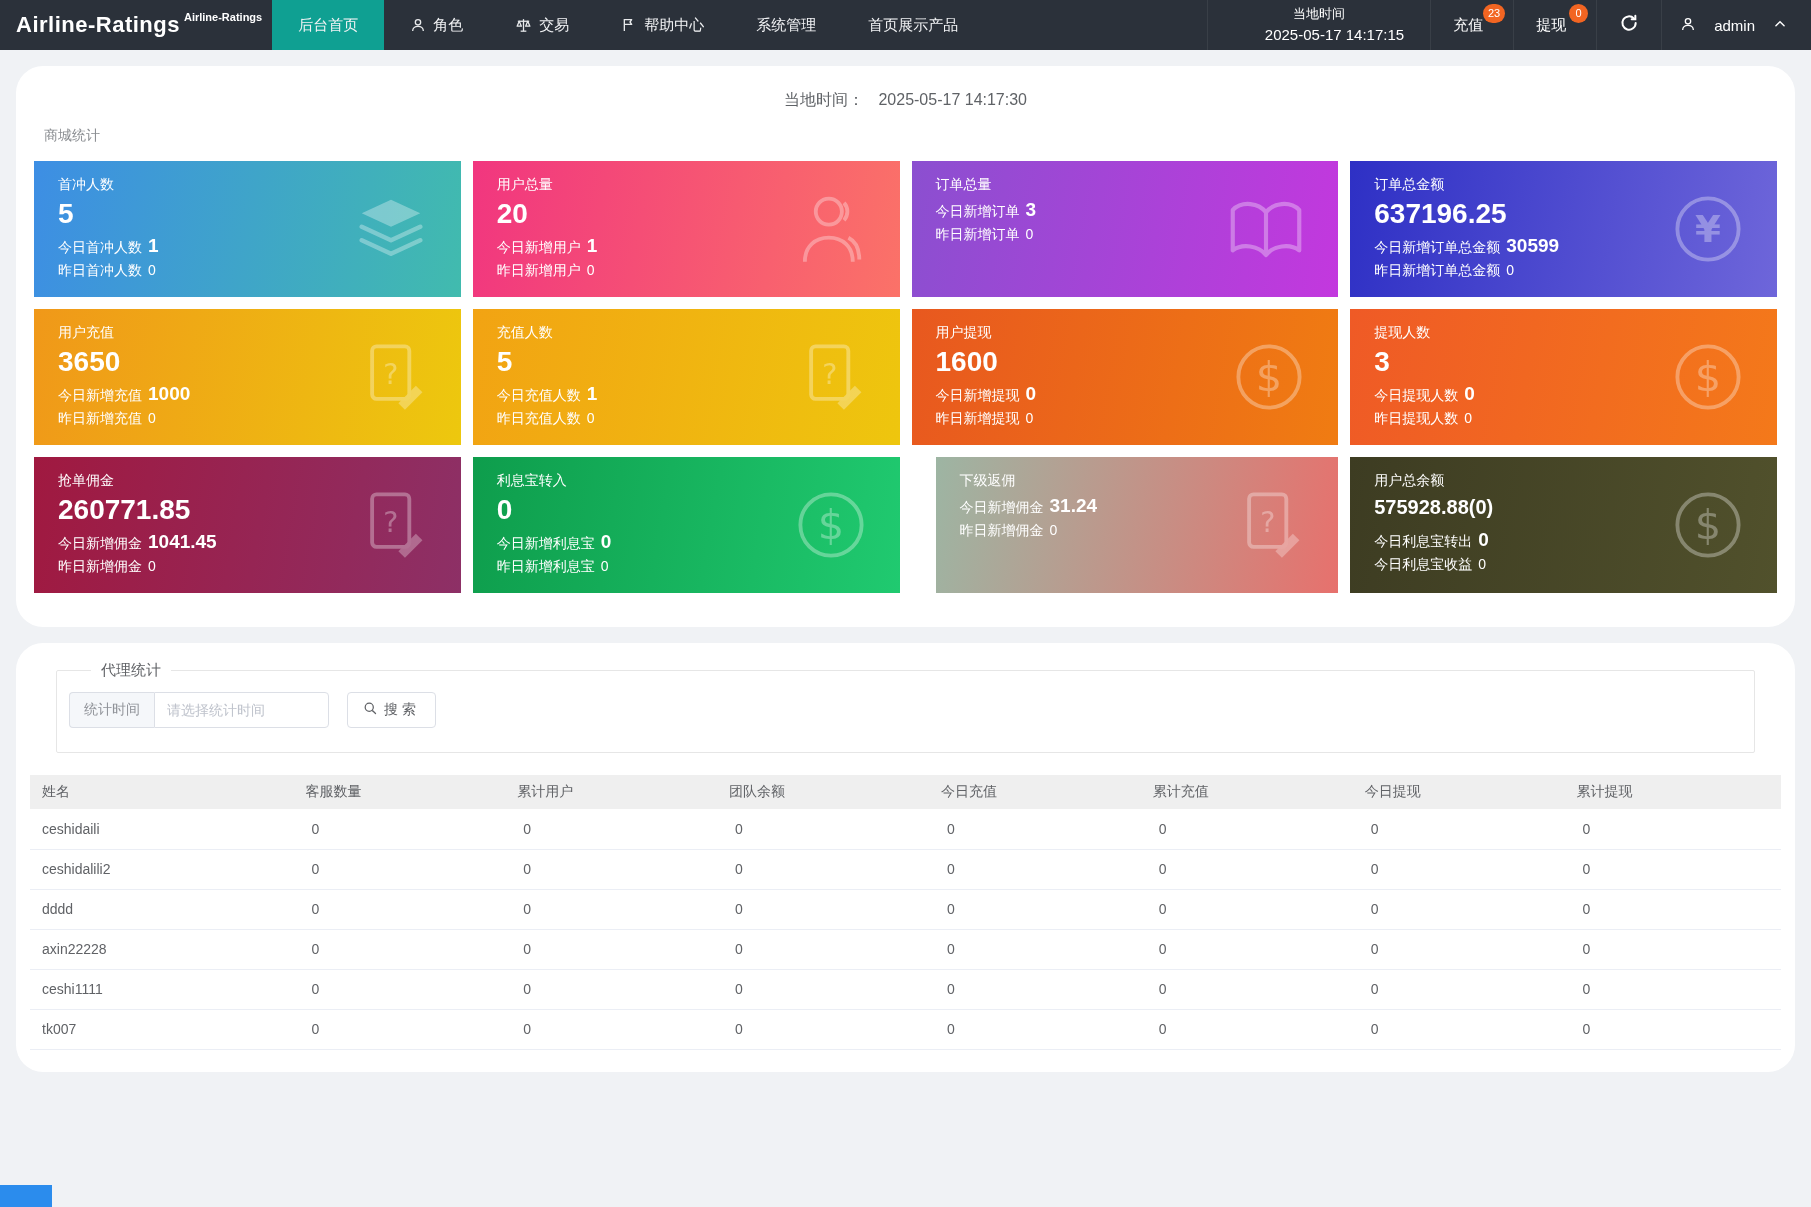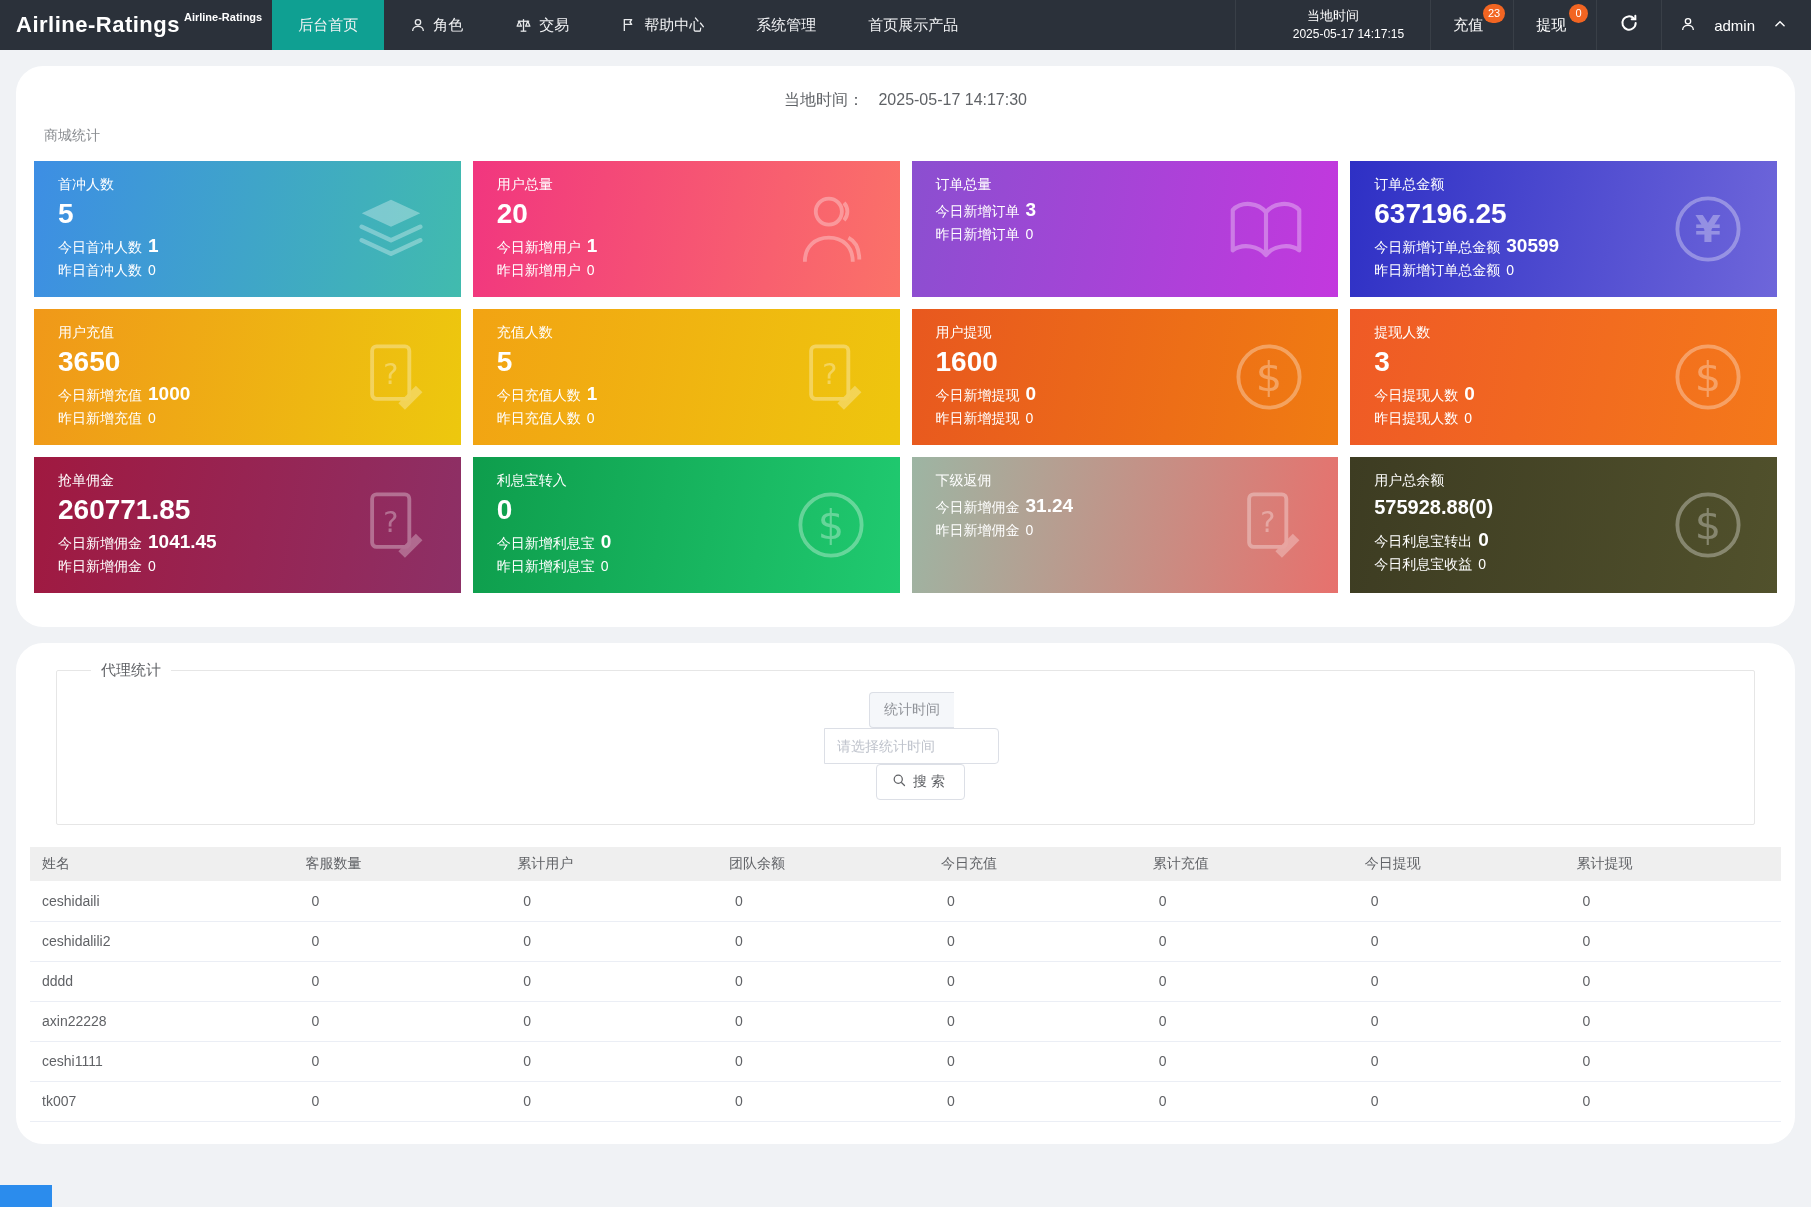--- a/index.html
+++ b/index.html
@@ -12,21 +12,21 @@
   .logo .big { font-size:22px; font-weight:700; letter-spacing:.5px; }
   .logo .sup { font-size:11px; font-weight:700; margin-left:4px; transform:translateY(-8px); display:inline-block; }
   .menu { display:flex; align-items:stretch; }
   .menu-item { display:flex; align-items:center; gap:7px; padding:0 26px; font-size:15px; color:#f2f3f5; cursor:pointer; white-space:nowrap; }
   .menu-item.active { background:#0fa092; }
   .menu-item svg { display:block; }
   .nav-right { margin-left:auto; display:flex; align-items:stretch; }
   .time-block { display:flex; flex-direction:column; justify-content:center; align-items:center;
     padding:0 26px; border-left:1px solid rgba(255,255,255,.07); line-height:1.45; }
   .time-block .t1 { font-size:13px; }
-  .time-block .t2 { font-size:12px;margin-left:31px; }
+  .time-block .t2 { font-size:15px;margin-left:31px; }
   .nav-btn { position:relative; display:flex; align-items:center; padding:0 30px 0 22px; font-size:15px;
     border-left:1px solid rgba(255,255,255,.07); cursor:pointer; }
   .badge { position:absolute; top:4px; right:8px; min-width:19px; height:19px; padding:0 5px;
     background:#f26522; border-radius:10px; font-size:11px; line-height:19px; text-align:center; color:#fff; }
   .icon-btn { display:flex; align-items:center; padding:0 22px; border-left:1px solid rgba(255,255,255,.07); cursor:pointer; }
   .user-menu { display:flex; align-items:center; gap:18px; padding:0 24px 0 18px; font-size:15px;
     border-left:1px solid rgba(255,255,255,.07); cursor:pointer; }
 
   
   .panel { background:#fff; margin:16px 16px 0 16px;border-radius:27px; }
@@ -42,21 +42,21 @@
   .card-value.small { font-size:20px; margin:6px 0 10px 0; }
   .card-line { font-size:14px; margin-top:5px; }
   .card-line b { font-size:19px; margin-left:6px; }
   .card-icon { position:absolute; right:34px; top:50%; transform:translateY(-50%); opacity:.32; }
   .card-icon svg { display:block; }
 
   
   .panel.agent { padding:18px 14px 22px 14px; }
   fieldset.agent-box { border:1px solid #e6e6e6; border-radius:2px; margin:0 26px; padding:12px 0 24px 12px; }
   fieldset.agent-box legend { font-size:15px; color:#606266; padding:0 10px; margin-left:22px; }
-  .filter-row { display:flex; align-items:center;flex-direction:column; }
+  .filter-row { display:flex; align-items:center; }
   .filter-label { height:36px; display:flex; align-items:center; padding:0 14px; background:#f5f7fa;
     border:1px solid #dcdfe6; border-right:none; border-radius:4px 0 0 4px; color:#909399; font-size:14px; }
   .filter-input { height:36px; width:175px; border:1px solid #dcdfe6; border-radius:0 4px 4px 0;
     padding:0 12px; font-size:14px; color:#606266; outline:none; font-family:inherit; }
   .filter-input::placeholder { color:#bfc3cc; }
   .search-btn { height:36px; margin-left:18px; padding:0 15px; display:inline-flex; align-items:center; gap:6px;
     background:#fff; border:1px solid #dcdfe6; border-radius:4px; font-size:14px; color:#606266;
     letter-spacing:4px; cursor:pointer; font-family:inherit; }
 
   table.agent-table { width:calc(100% - 0px); border-collapse:collapse; margin-top:22px; }
@@ -279,21 +279,21 @@
         <div class="card-value">0</div>
         <div class="card-line"><span>今日新增利息宝</span><b>0</b></div>
         <div class="card-line"><span>昨日新增利息宝</span><span style="margin-left:6px">0</span></div>
         <div class="card-icon">
           <svg width="70" height="70" viewBox="0 0 64 64" fill="none">
             <circle cx="32" cy="32" r="28" stroke="#fff" stroke-width="3.5"></circle>
             <text x="32" y="45" text-anchor="middle" font-size="38" fill="#fff" font-family="DejaVu Sans, sans-serif">$</text>
           </svg>
         </div>
       </div>
-      <div class="card" style="background: linear-gradient(100deg, rgb(157, 181, 163), rgb(231, 113, 109));">
+      <div class="card" style="background: linear-gradient(100deg, rgb(157, 181, 163), rgb(231, 113, 109)); margin-left: 24px;">
         <div class="card-title">下级返佣</div>
         <div class="card-line"><span>今日新增佣金</span><b>31.24</b></div>
         <div class="card-line"><span>昨日新增佣金</span><span style="margin-left:6px">0</span></div>
         <div class="card-icon">
           <svg width="66" height="70" viewBox="0 0 60 64" fill="none" stroke="#fff" stroke-width="3.5" stroke-linejoin="round">
             <rect x="10" y="4" width="34" height="48" rx="4"></rect>
             <text x="27" y="38" text-anchor="middle" font-size="26" fill="#fff" stroke="none" font-family="DejaVu Sans, sans-serif">?</text>
             <path d="M34 56L50 40l6 6-16 16z" fill="#fff" stroke="none" opacity=".9"></path>
           </svg>
         </div>

